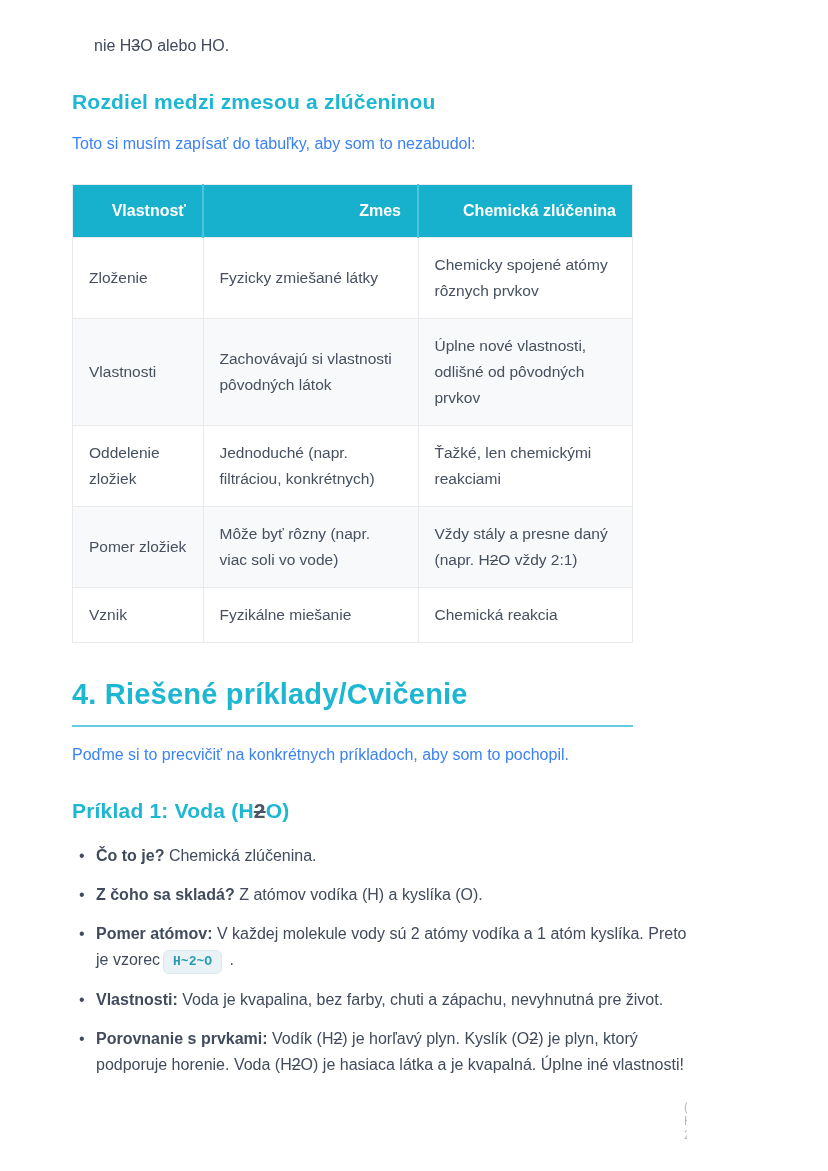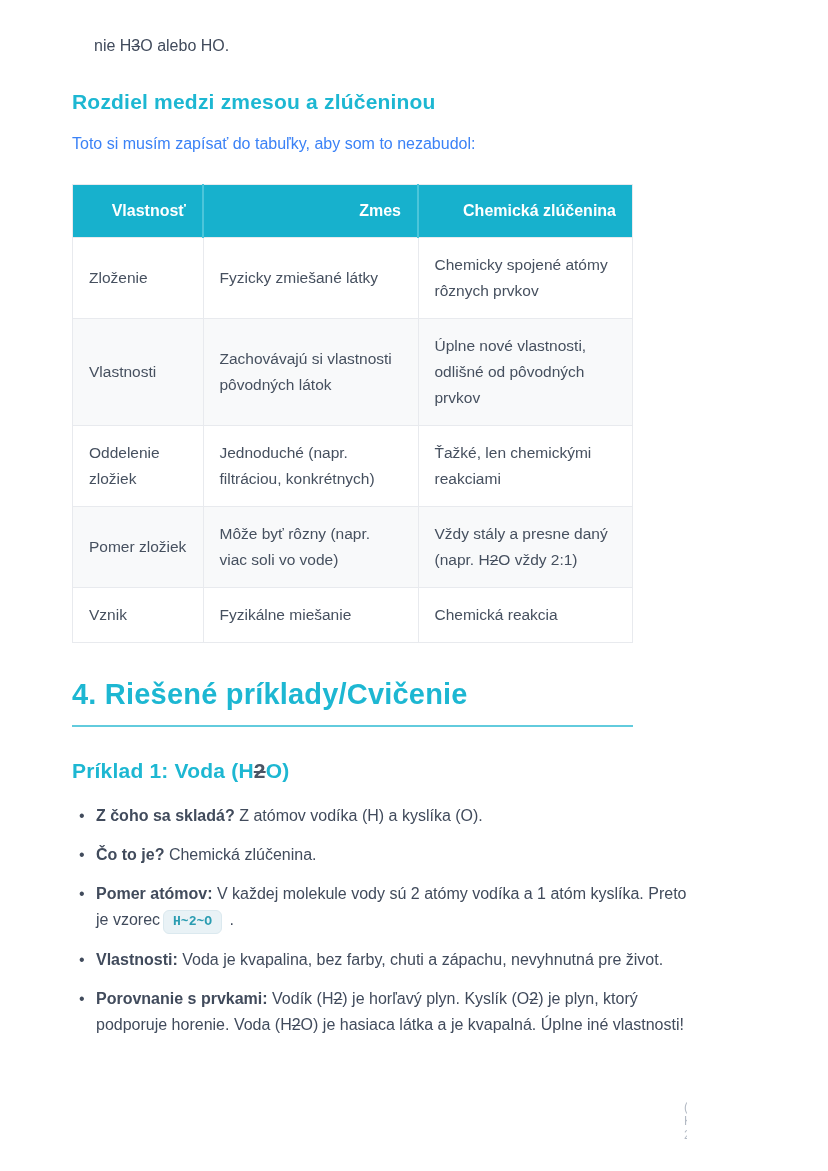--- a/index.html
+++ b/index.html
@@ -123,26 +123,27 @@
             <td><span>Fyzikálne miešanie</span></td>
             <td><span>Chemická reakcia</span></td>
           </tr>
         </tbody>
     </table>
 
     <h2 class="accent-h2">4. Riešené príklady/Cvičenie</h2>
 
     <hr class="divider">
 
+    <p class="lead">Poďme si to precvičiť na konkrétnych príkladoch, aby som to pochopil.</p>
 
     <h3 class="accent-h"><span>Príklad 1: Voda (H</span><span class="strike dark">2</span><span>O)</span></h3>
 
     <ul class="bullets">
+        <li><span class="b">Čo to je?</span><span> Chemická zlúčenina.</span></li>
         <li><span class="b">Z čoho sa skladá?</span><span> Z atómov vodíka (H) a kyslíka (O).</span></li>
-        <li><span class="b">Čo to je?</span><span> Chemická zlúčenina.</span></li>
         <li><span class="b">Pomer atómov:</span><span> V každej molekule vody sú 2 atómy vodíka a 1 atóm kyslíka. Preto je vzorec</span><span class="chip">H~2~O</span><span> .</span></li>
         <li><span class="b">Vlastnosti:</span><span> Voda je kvapalina, bez farby, chuti a zápachu, nevyhnutná pre život.</span></li>
         <li><span class="b">Porovnanie s prvkami:</span><span> Vodík (H</span><span class="strike">2</span><span>) je horľavý plyn. Kyslík (O</span><span class="strike">2</span><span>) je plyn, ktorý podporuje horenie. Voda (H</span><span class="strike">2</span><span>O) je hasiaca látka a je kvapalná. Úplne iné vlastnosti!</span></li>
       </ul>
 
   </div>
 
   <div class="watermark">(c) Knowunity 2025</div>
 
 </div>

